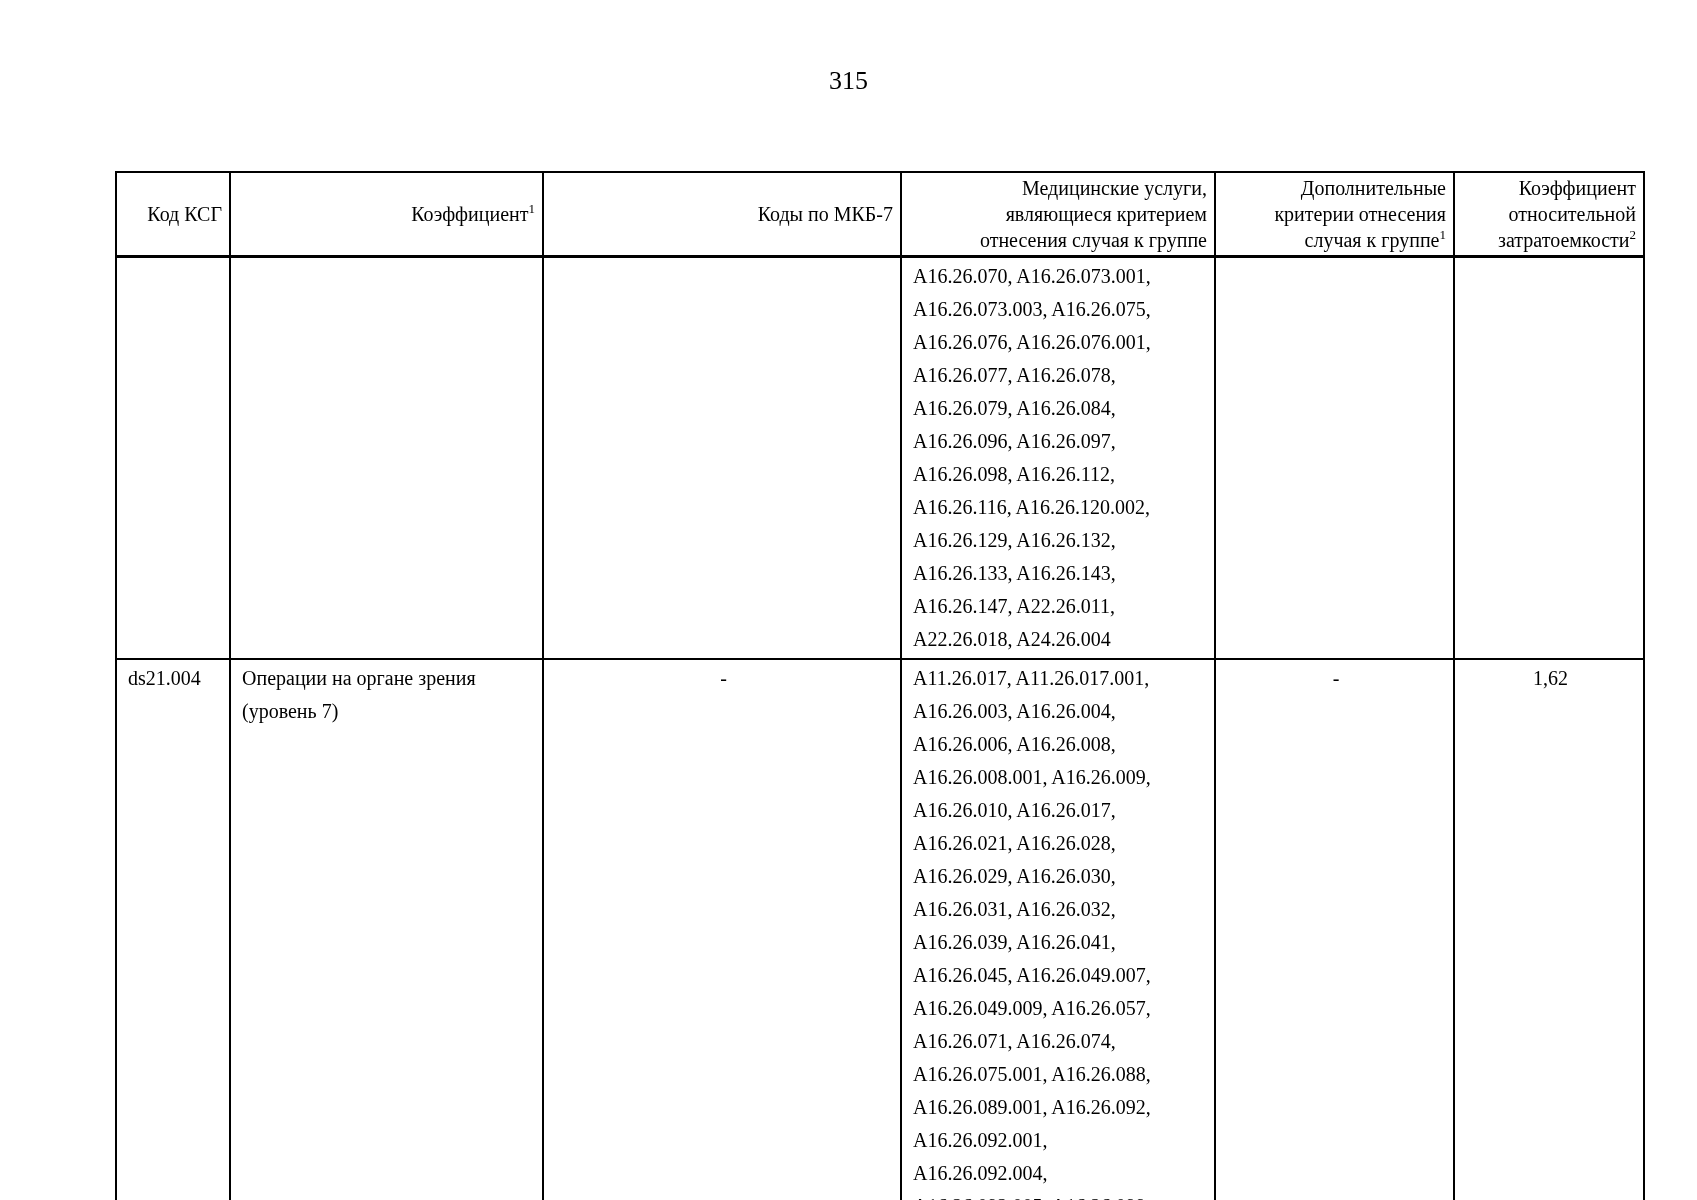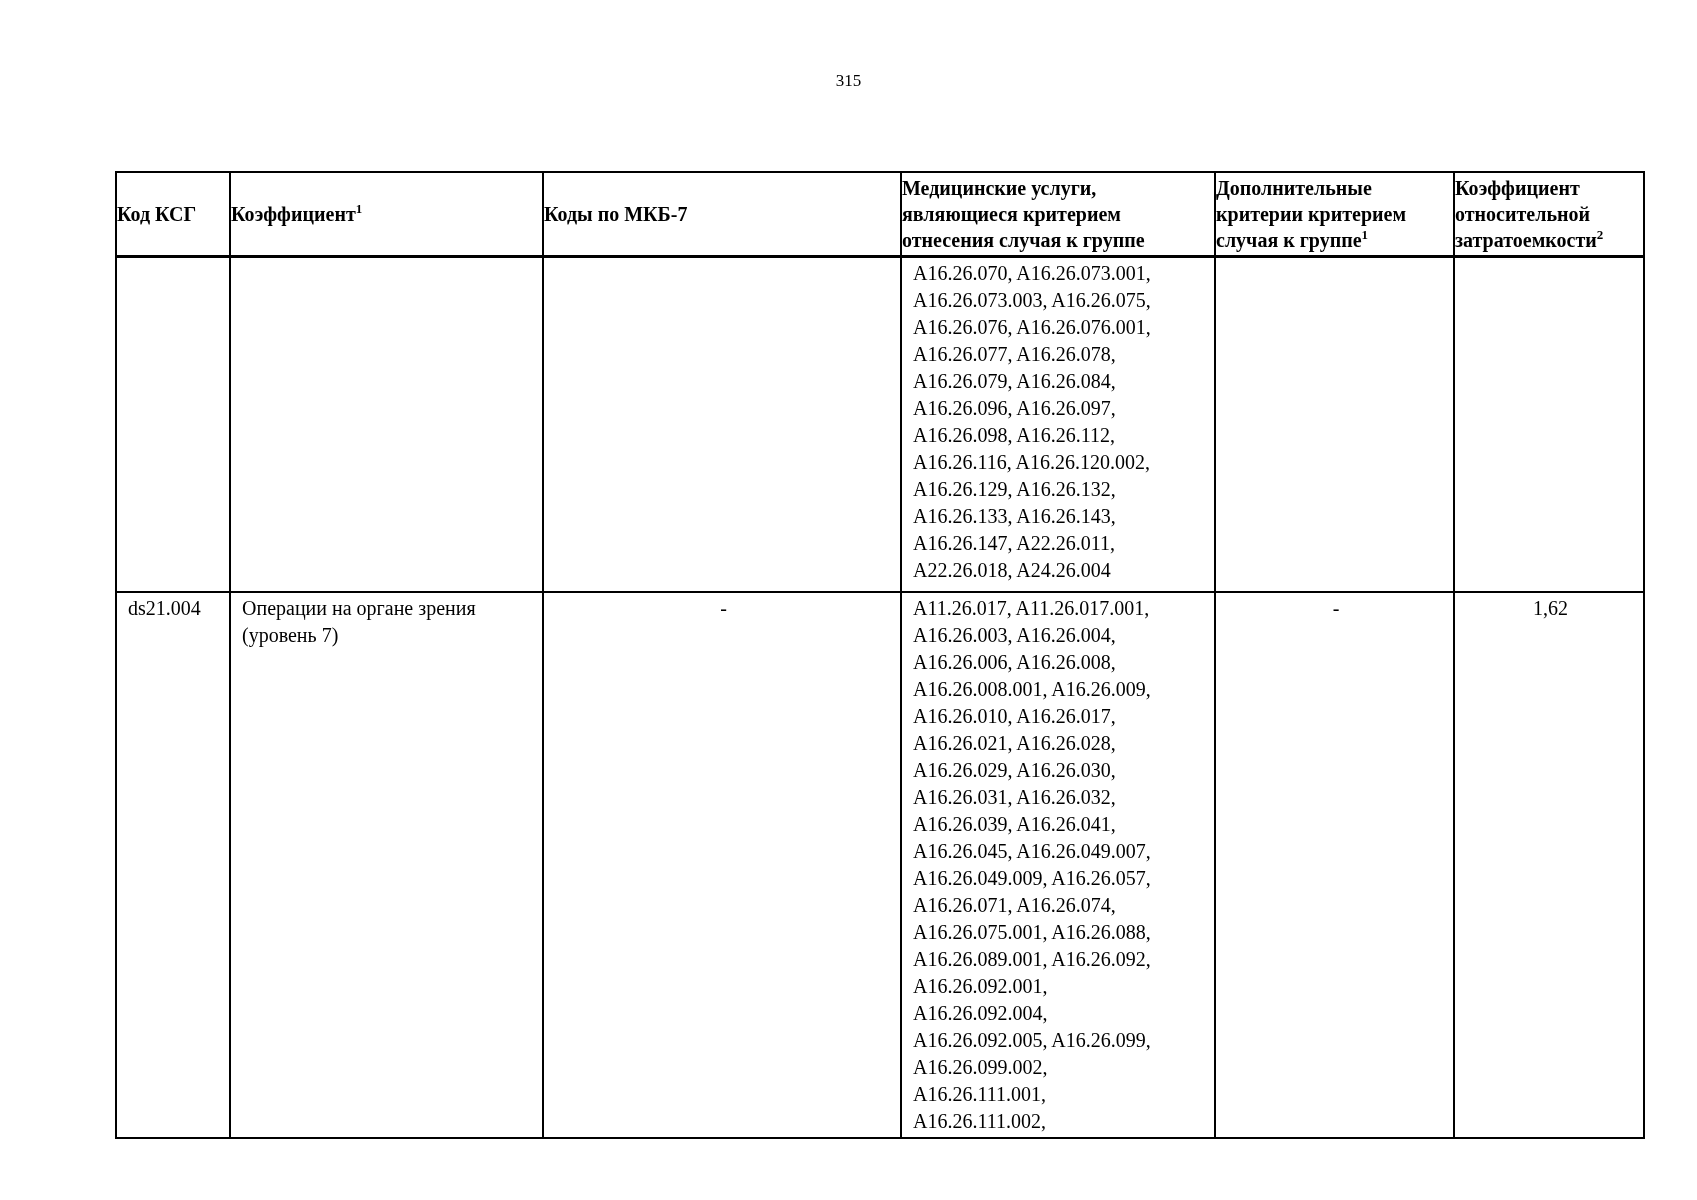--- a/index.html
+++ b/index.html
@@ -17,50 +17,50 @@
     height: 1200px;
     background: #ffffff;
     overflow: hidden;
   }
   .page-number {
     position: absolute;
     top: 68px;
     left: 0;
     width: 100%;
     text-align: center;
-    font-size: 17px;
+    font-size: 26px;
     line-height: 26px;
   }
   table.ksg-table {
     position: absolute;
     left: 115px;
     top: 171px;
     width: 1528px;
     table-layout: fixed;
     border-collapse: collapse;
   }
   .ksg-table th, .ksg-table td {
     border: 2px solid #000000;
     font-size: 20px;
     white-space: pre-line;
     overflow: hidden;
   }
   .ksg-table th {
-    font-weight: bold;
-    text-align: left;
+    font-weight: normal;
+    text-align: right;
     vertical-align: middle;
     line-height: 26px;
-    padding: 2px 0;
+    padding: 2px 7px;
     border-bottom: 3px solid #000000;
     height: 78px;
   }
   .ksg-table td {
     vertical-align: top;
     text-align: left;
-    line-height: 27px;
+    line-height: 33px;
     padding: 2px 8px 2px 11px;
   }
   .ksg-table td.c-center { text-align: center; }
   tr.row-cont  { height: 335px; }
   tr.row-main  { height: 507px; }
   sup {
     font-size: 13px;
     line-height: 0;
     vertical-align: super;
   }
@@ -83,21 +83,21 @@
     </colgroup>
     <thead>
       <tr>
         <th><span>Код КСГ</span></th>
         <th><span>Коэффициент</span><sup>1</sup></th>
         <th><span>Коды по МКБ-7</span></th>
         <th><span>Медицинские услуги,
 являющиеся критерием
 отнесения случая к группе</span></th>
         <th><span>Дополнительные
-критерии критерием
+критерии отнесения
 случая к группе</span><sup>1</sup></th>
         <th><span>Коэффициент
 относительной
 затратоемкости</span><sup>2</sup></th>
       </tr>
     </thead>
     <tbody>
       <tr class="row-cont">
         <td></td>
         <td></td>

